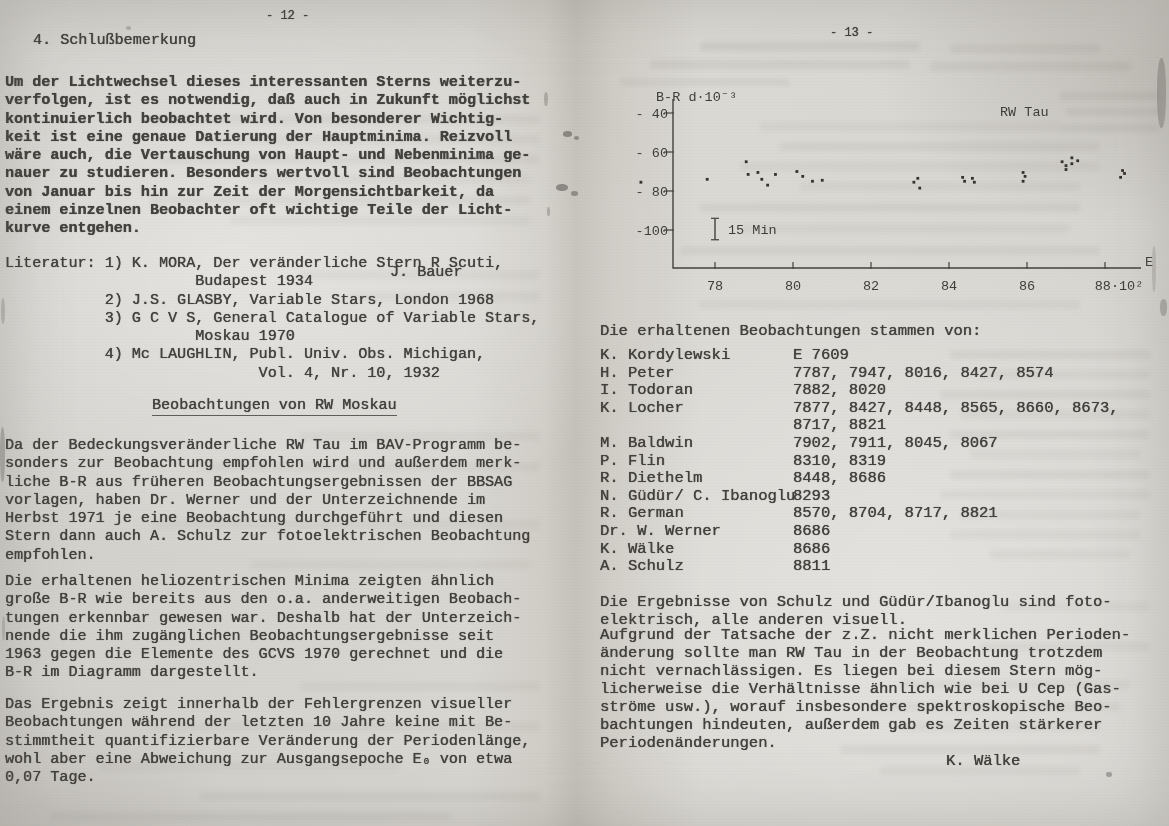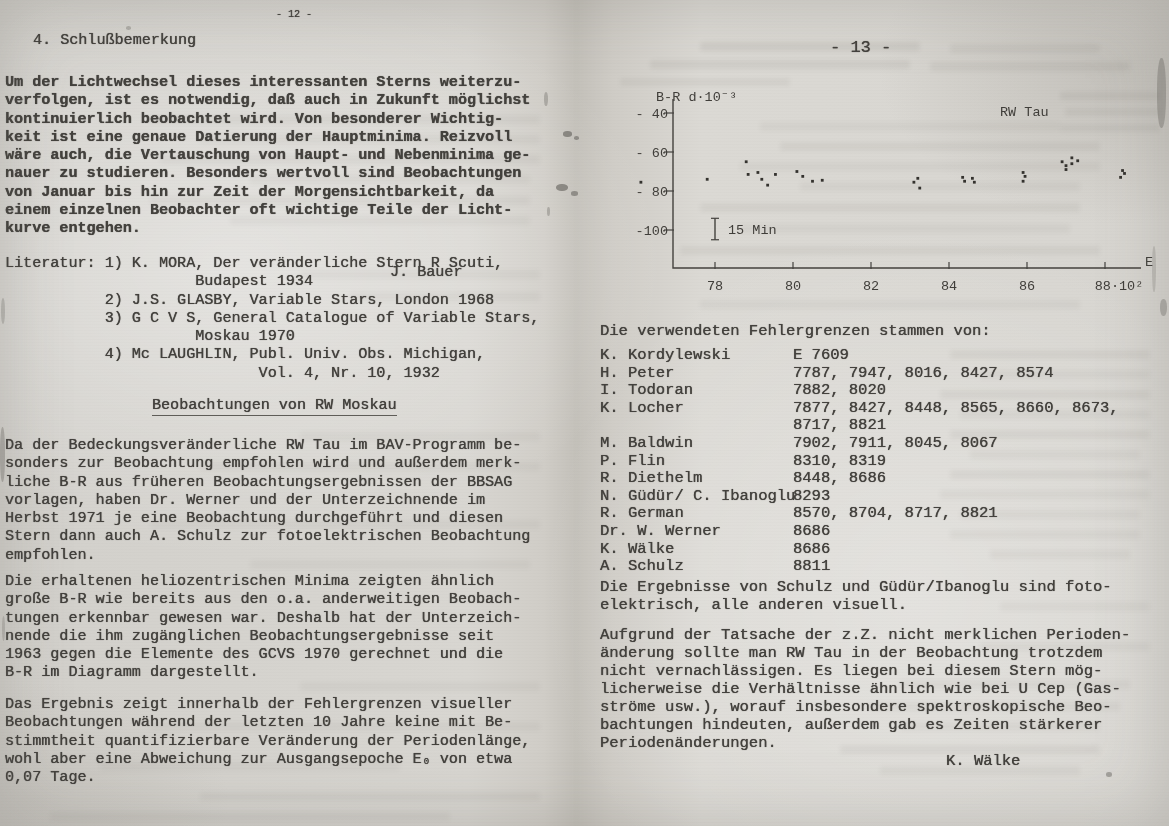--- a/index.html
+++ b/index.html
@@ -21,36 +21,36 @@
     background-image:
       repeating-linear-gradient(0deg, rgba(120,115,108,0.03) 0 1px, transparent 1px 3px),
       repeating-linear-gradient(90deg, rgba(255,255,255,0.03) 0 1px, transparent 1px 4px);}
   .t{
     position:absolute;white-space:pre;
     color:#43413d;
     text-shadow:0 0 0.8px rgba(64,61,56,0.85), 0.4px 0.4px 0.5px rgba(64,61,56,0.35);
   }
   .pg12{font-size:15.1px;line-height:18.3px;}
   .pg13{font-size:15.5px;line-height:18px;}
-  .hdr12{left:276px;top:9px;font-size:10px;}
+  .hdr12{left:266px;top:9px;font-size:12px;}
   .heading12{left:5px;top:31px;margin-left:28px;}
   .p12a{left:5px;top:73px;font-weight:bold;}
   .sig12{left:390px;top:239px;margin-top:24px;}
   .p12lit{left:5px;top:254px;}
   .subheading{left:152px;top:396px;border-bottom:1.3px solid rgba(64,61,56,0.8);padding-bottom:1px;}
   .p12b{left:5px;top:436px;}
   .p12c{left:5px;top:572px;}
   .p12d{left:5px;top:695px;}
-  .hdr13{left:830px;top:26px;font-size:17px;margin-top:12px;}
+  .hdr13{left:830px;top:26px;font-size:12px;}
   .intro13{left:600px;top:322px;}
   #observers{left:600px;top:347px;line-height:17.6px;}
   .obs-row{white-space:pre;}
   .obs-name{display:inline-block;width:193px;vertical-align:top;}
   .obs-epochs{display:inline-block;vertical-align:top;white-space:pre;}
-  .p13a{left:600px;top:578px;}
+  .p13a{left:600px;top:593px;}
   .p13b{left:600px;top:626px;}
   .sig13{left:946px;top:752px;}
   #chart{position:absolute;left:585px;top:78px;width:584px;height:230px;}
   #chart text{
     font-family:"Liberation Mono","DejaVu Sans Mono",monospace;
     fill:#403e3a;
   }
   .smudge{position:absolute;background:rgba(104,100,93,1);border-radius:3px;filter:blur(2px);pointer-events:none;}
   .speck{position:absolute;background:rgba(62,60,55,1);border-radius:45%;filter:blur(0.6px);pointer-events:none;}
 </style>
@@ -224,21 +224,21 @@
         <rect x="1070.4500000000003" y="162.29999999999998" width="2.8" height="2.8" fill="#34322e"></rect>
         <rect x="1076.2999999999997" y="159.375" width="2.8" height="2.8" fill="#34322e"></rect>
         <rect x="1119.2000000000003" y="175.95" width="2.8" height="2.8" fill="#34322e"></rect>
         <rect x="1121.15" y="169.125" width="2.8" height="2.8" fill="#34322e"></rect>
         <rect x="1123.1" y="172.04999999999998" width="2.8" height="2.8" fill="#34322e"></rect>
         <line x1="715" y1="218.3" x2="715" y2="239.75" stroke="#44423e" stroke-width="1.4"></line>
         <line x1="711" y1="218.3" x2="719" y2="218.3" stroke="#44423e" stroke-width="1.2"></line>
         <line x1="711" y1="239.75" x2="719" y2="239.75" stroke="#44423e" stroke-width="1.2"></line>
         <text x="728" y="234.025" font-size="13.5">15 Min</text>
       </svg>
-    <div class="t pg13 intro13">Die verwendeten Fehlergrenzen stammen von:</div>
+    <div class="t pg13 intro13">Die erhaltenen Beobachtungen stammen von:</div>
     <div class="t pg13" id="observers"><div class="obs-row"><span class="obs-name">K. Kordylewski</span><span class="obs-epochs">E 7609</span></div><div class="obs-row"><span class="obs-name">H. Peter</span><span class="obs-epochs">7787, 7947, 8016, 8427, 8574</span></div><div class="obs-row"><span class="obs-name">I. Todoran</span><span class="obs-epochs">7882, 8020</span></div><div class="obs-row"><span class="obs-name">K. Locher</span><span class="obs-epochs">7877, 8427, 8448, 8565, 8660, 8673,
 8717, 8821</span></div><div class="obs-row"><span class="obs-name">M. Baldwin</span><span class="obs-epochs">7902, 7911, 8045, 8067</span></div><div class="obs-row"><span class="obs-name">P. Flin</span><span class="obs-epochs">8310, 8319</span></div><div class="obs-row"><span class="obs-name">R. Diethelm</span><span class="obs-epochs">8448, 8686</span></div><div class="obs-row"><span class="obs-name">N. Güdür/ C. Ibanoglu</span><span class="obs-epochs">8293</span></div><div class="obs-row"><span class="obs-name">R. German</span><span class="obs-epochs">8570, 8704, 8717, 8821</span></div><div class="obs-row"><span class="obs-name">Dr. W. Werner</span><span class="obs-epochs">8686</span></div><div class="obs-row"><span class="obs-name">K. Wälke</span><span class="obs-epochs">8686</span></div><div class="obs-row"><span class="obs-name">A. Schulz</span><span class="obs-epochs">8811</span></div></div>
     <div class="t pg13 p13a">Die Ergebnisse von Schulz und Güdür/Ibanoglu sind foto-
 elektrisch, alle anderen visuell.</div>
     <div class="t pg13 p13b">Aufgrund der Tatsache der z.Z. nicht merklichen Perioden-
 änderung sollte man RW Tau in der Beobachtung trotzdem
 nicht vernachlässigen. Es liegen bei diesem Stern mög-
 licherweise die Verhältnisse ähnlich wie bei U Cep (Gas-
 ströme usw.), worauf insbesondere spektroskopische Beo-
 bachtungen hindeuten, außerdem gab es Zeiten stärkerer

